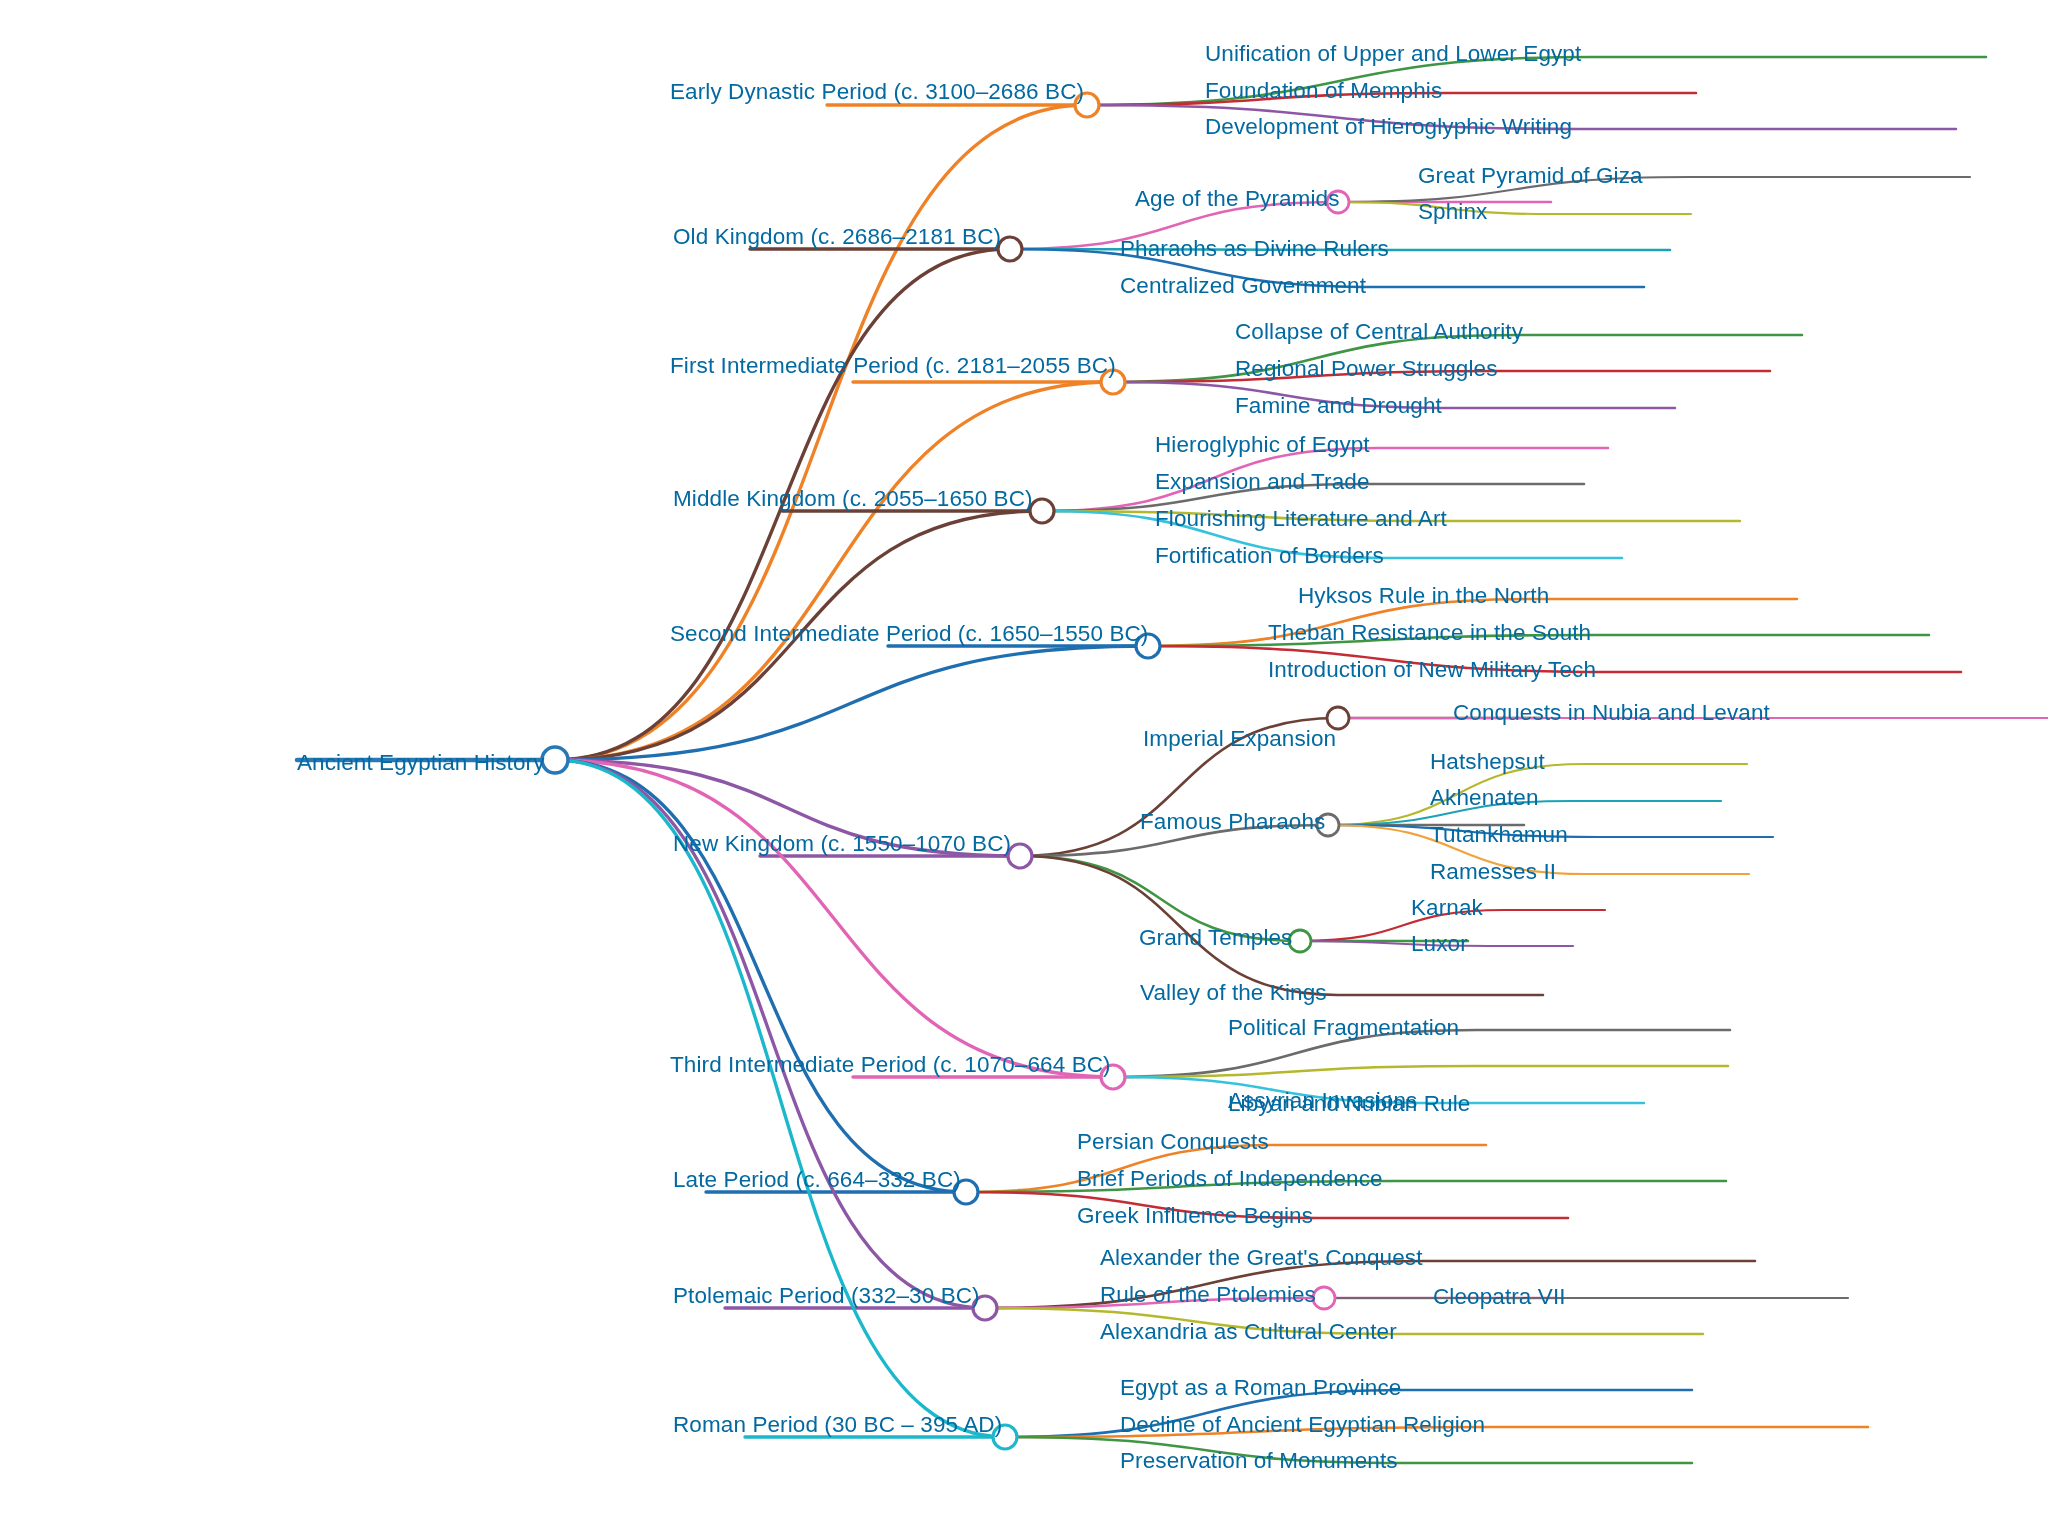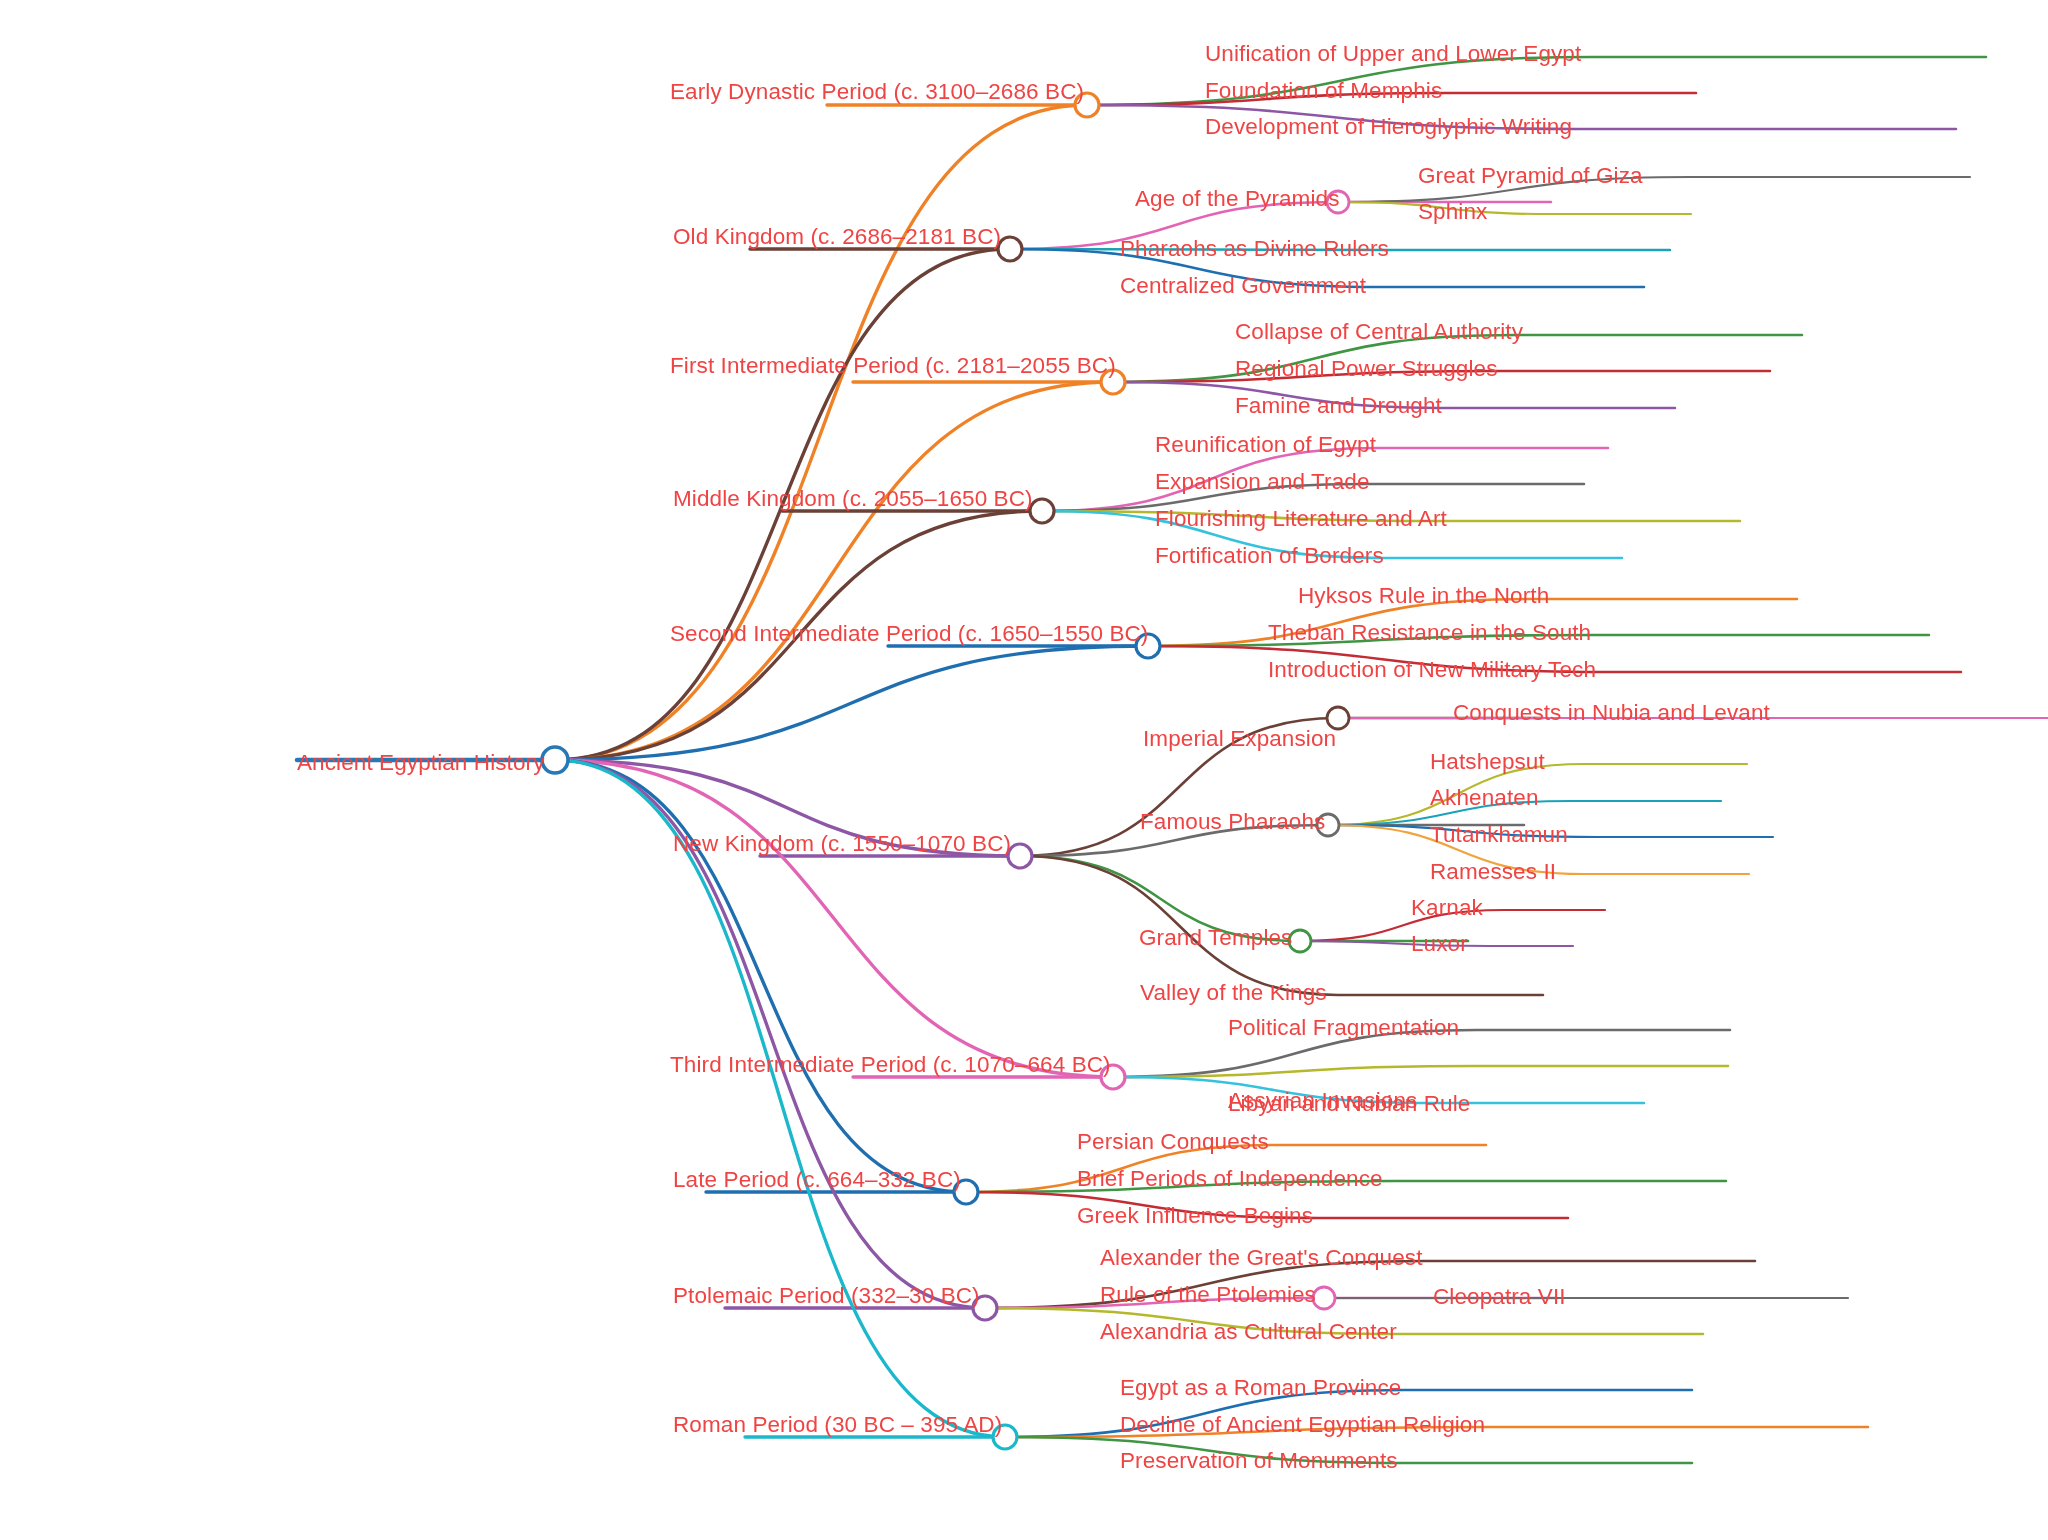--- a/index.html
+++ b/index.html
@@ -5,21 +5,21 @@
   html,body{margin:0;padding:0;background:#ffffff;}
   body{
     font-family:"Liberation Sans", sans-serif;
     width:2048px;height:1540px;position:relative;overflow:hidden;
     color:#3a3a3a;
   }
   #mindmap{position:absolute;top:0;left:0;width:2048px;height:1540px;}
   .mm-label{
     position:absolute;
     font-size:22.5px;
-    color:#ef4444;
+    color:#0369a1;
     white-space:nowrap;
     line-height:1;
     letter-spacing:0.1px;
   }
   svg{display:block;}
   .edge{fill:none;stroke-linecap:round;}
   .node-circle{fill:#ffffff;}
 </style>
 </head>
 <body>
@@ -125,21 +125,21 @@
       <div class="mm-label" style="left: 1135px; top: 188px;">Age of the Pyramids</div>
       <div class="mm-label" style="left: 1418px; top: 165px;">Great Pyramid of Giza</div>
       <div class="mm-label" style="left: 1418px; top: 201px;">Sphinx</div>
       <div class="mm-label" style="left: 1120px; top: 238px;">Pharaohs as Divine Rulers</div>
       <div class="mm-label" style="left: 1120px; top: 275px;">Centralized Government</div>
       <div class="mm-label" style="left: 670px; top: 355px;">First Intermediate Period (c. 2181–2055 BC)</div>
       <div class="mm-label" style="left: 1235px; top: 321px;">Collapse of Central Authority</div>
       <div class="mm-label" style="left: 1235px; top: 358px;">Regional Power Struggles</div>
       <div class="mm-label" style="left: 1235px; top: 395px;">Famine and Drought</div>
       <div class="mm-label" style="left: 673px; top: 488px;">Middle Kingdom (c. 2055–1650 BC)</div>
-      <div class="mm-label" style="left: 1155px; top: 434px;">Reunification of Egypt</div>
+      <div class="mm-label" style="left: 1155px; top: 434px;">Hieroglyphic of Egypt</div>
       <div class="mm-label" style="left: 1155px; top: 471px;">Expansion and Trade</div>
       <div class="mm-label" style="left: 1155px; top: 508px;">Flourishing Literature and Art</div>
       <div class="mm-label" style="left: 1155px; top: 545px;">Fortification of Borders</div>
       <div class="mm-label" style="left: 670px; top: 623px;">Second Intermediate Period (c. 1650–1550 BC)</div>
       <div class="mm-label" style="left: 1298px; top: 585px;">Hyksos Rule in the North</div>
       <div class="mm-label" style="left: 1268px; top: 622px;">Theban Resistance in the South</div>
       <div class="mm-label" style="left: 1268px; top: 659px;">Introduction of New Military Tech</div>
       <div class="mm-label" style="left: 673px; top: 833px;">New Kingdom (c. 1550–1070 BC)</div>
       <div class="mm-label" style="left: 1143px; top: 728px;">Imperial Expansion</div>
       <div class="mm-label" style="left: 1453px; top: 702px;">Conquests in Nubia and Levant</div>

